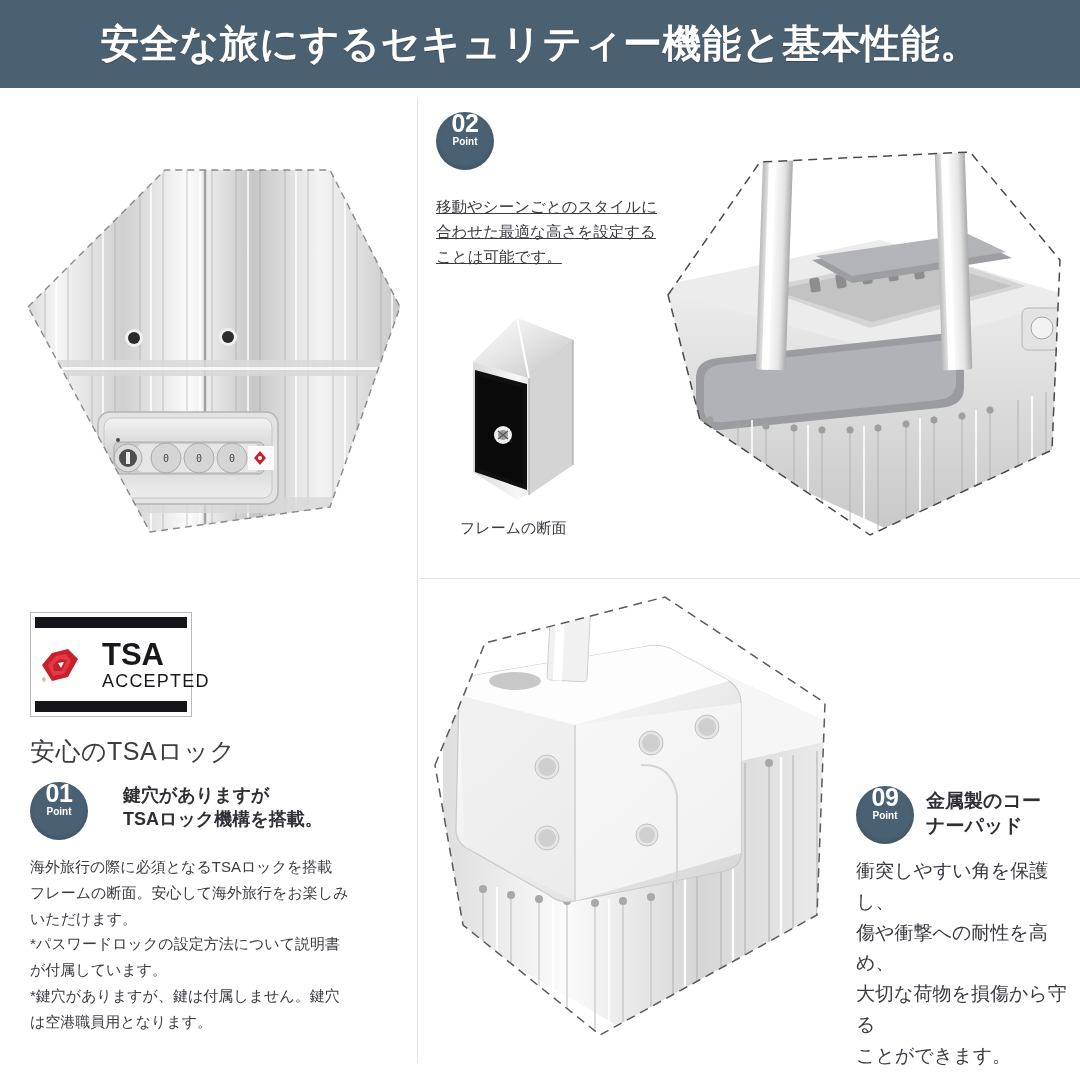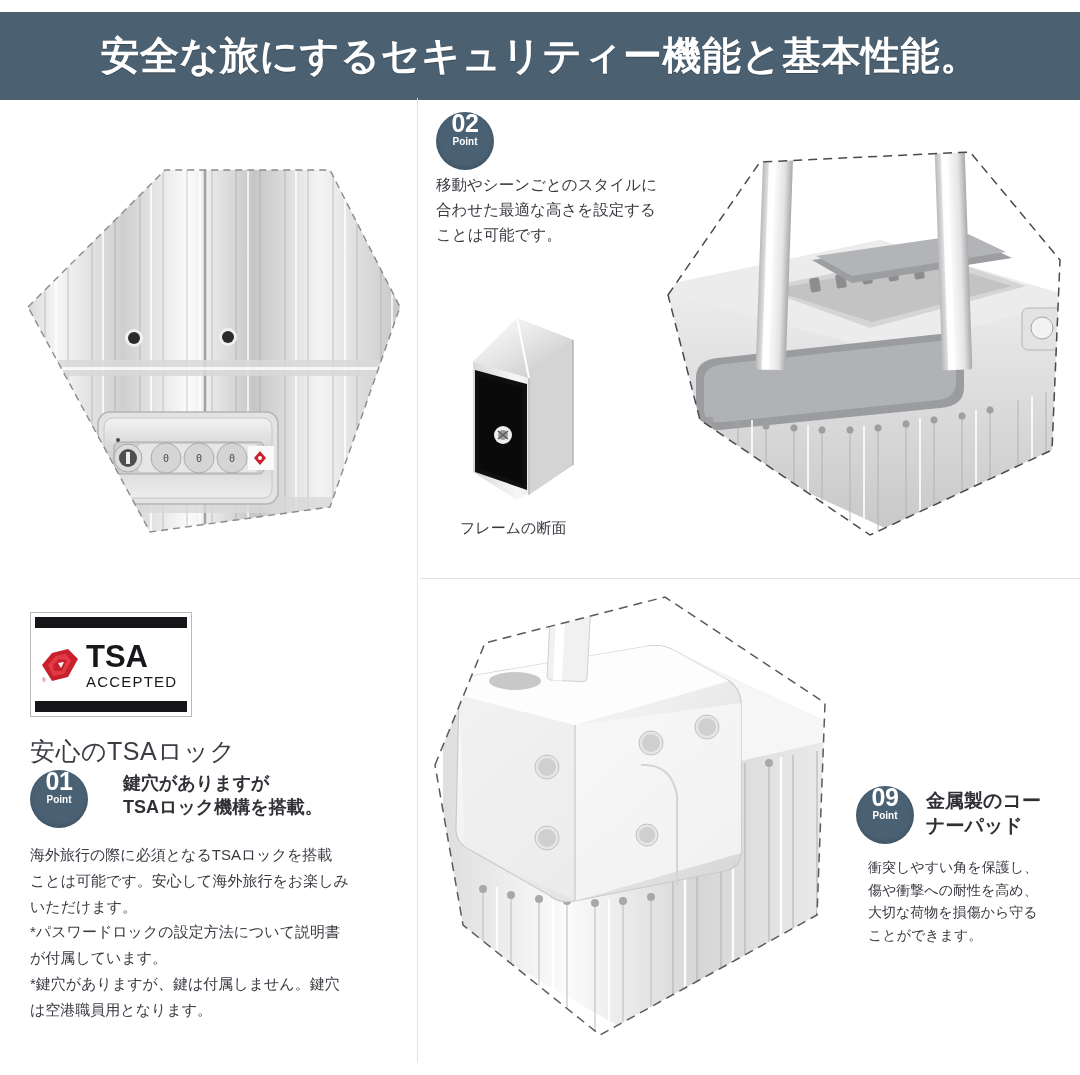--- a/index.html
+++ b/index.html
@@ -14,21 +14,21 @@
     position: relative;
     width: 1080px;
     height: 1075px;
     background: #ffffff;
     overflow: hidden;
   }
 
   
   .header-bar {
     position: absolute;
-    left: 0; top: 12px;
+    left: 0; top: 0;
     width: 1080px;
     height: 88px;
     background: #4b6172;
     display: flex;
     align-items: center;
     justify-content: center;
   }
   .header-title {
     color: #ffffff;
     font-size: 39px;
@@ -96,30 +96,30 @@
     line-height: 1.62;
     white-space: pre-line;
   }
 
   
   .q-p2 {
     position: absolute;
     left: 436px; top: 112px;
     width: 270px;
   }
-  .q-p2 .body-text { margin-top: 2px; }
+  .q-p2 .body-text { margin-top: 24px; text-decoration: underline; }
 
   
   .q-p3 {
     position: absolute;
     left: 856px; top: 786px;
     width: 215px;
   }
   .q-p3 .point-head-title { font-size: 19px; }
-  .q-p3 .body-text { margin-top: 12px; font-size: 14px; margin-left: 12px; }
+  .q-p3 .body-text { margin-top: 12px; font-size: 19px; }
 
   
   .tsa-block {
     position: absolute;
     left: 30px; top: 612px;
     width: 380px;
   }
   .tsa-logo {
     width: 162px;
     height: 105px;
@@ -142,42 +142,42 @@
     align-items: center;
     gap: 6px;
     padding: 0 5px;
   }
   .tsa-mark {
     position: relative;
     width: 40px; height: 36px;
     flex: 0 0 auto;
   }
   .tsa-mark svg { display: block; }
-  .tsa-words { display: flex; flex-direction: column; line-height: 1; }
+  .tsa-words { display: flex; flex-direction: column; line-height: 1; margin-left: 16px; }
   .tsa-words .tsa-big {
     font-size: 31px;
     font-weight: bold;
     color: #17171c;
     letter-spacing: 0px;
   }
   .tsa-words .tsa-small {
-    font-size: 15px;
+    font-size: 18px;
     color: #17171c;
     letter-spacing: 1.2px;
     margin-top: 2px;
   }
 
   .tsa-heading {
     font-size: 25px;
     color: #3c3c44;
     margin-top: 18px;
     letter-spacing: 0.5px;
   }
   .tsa-point {
-    margin-top: 2px;
+    margin-top: 14px;
     gap: 35px;
   }
   .tsa-point .point-head-title { font-size: 18px; }
   .tsa-body {
     margin-top: 14px;
     font-size: 15px;
     color: #3a3a42;
     line-height: 1.72;
     white-space: pre-line;
   }
@@ -480,21 +480,21 @@
     <div class="tsa-point point-head">
       <div class="point-badge">
         <span class="num">01</span>
         <span class="lbl">Point</span>
       </div>
       <div class="point-head-title">鍵穴がありますが
 TSAロック機構を搭載。</div>
     </div>
 
     <div class="tsa-body">海外旅行の際に必須となるTSAロックを搭載
-ことは可能です。安心して海外旅行をお楽しみ
+フレームの断面。安心して海外旅行をお楽しみ
 いただけます。
 *パスワードロックの設定方法について説明書
 が付属しています。
 *鍵穴がありますが、鍵は付属しません。鍵穴
 は空港職員用となります。</div>
   </div>
 
   <div class="photo" style="left:425px; top:585px;">
     <svg width="460" height="480" viewBox="0 0 460 480">
       <defs>

